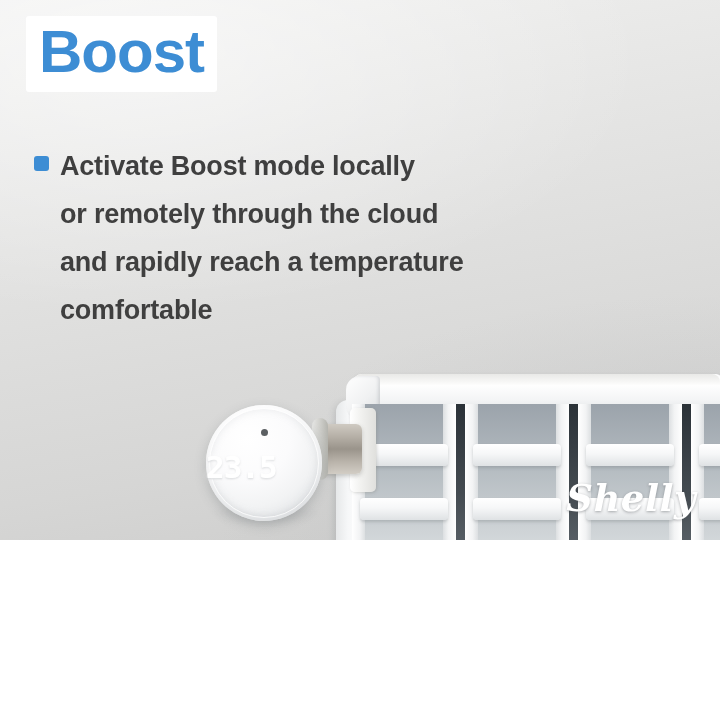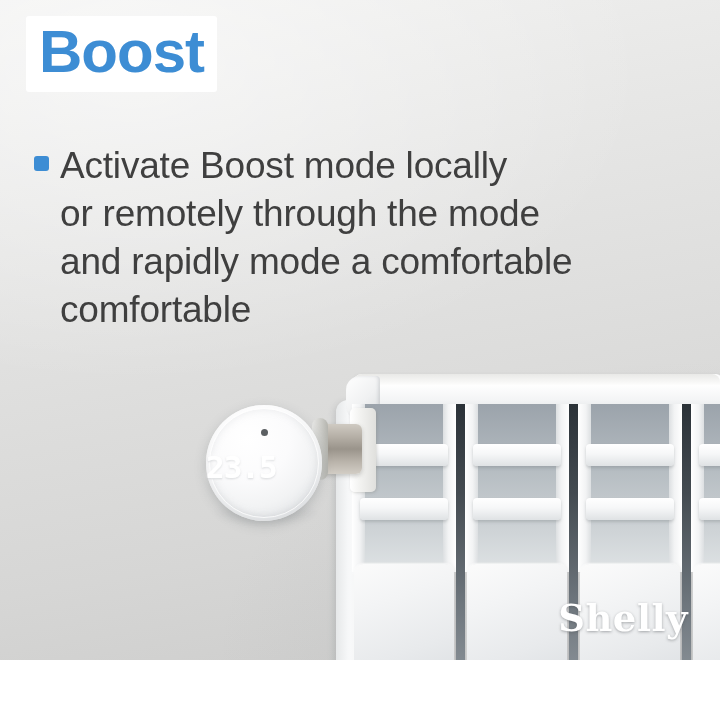--- a/index.html
+++ b/index.html
@@ -7,21 +7,21 @@
     padding: 0;
     background: #ffffff;
   }
   body {
     font-family: "Liberation Sans", sans-serif;
   }
 
   .canvas {
     position: relative;
     width: 720px;
-    height: 660px;
+    height: 540px;
     overflow: hidden;
     background: linear-gradient(170deg,
         #f1f1f0 0%,
         #eaeae9 18%,
         #e3e3e2 38%,
         #dcdcdb 58%,
         #d6d6d5 76%,
         #cfcfce 92%,
         #c9c9c8 100%);
   }
@@ -78,24 +78,24 @@
   .bullet-dot {
     width: 15px;
     height: 15px;
     background: #3d8dd4;
     border-radius: 3px;
     margin-top: 14px;
     margin-right: 11px;
     flex: 0 0 auto;
   }
   .bullet-text {
-    font-size: 37px;
+    font-size: 27px;
     line-height: 48px;
     color: #3f3f3f;
-    font-weight: 400;
+    font-weight: 700;
     letter-spacing: -0.2px;
     max-width: 600px;
   }
   .bullet-text .ln { display: block; white-space: nowrap; }
 
   
   .radiator {
     position: absolute;
     left: 352px;
     top: 374px;
@@ -300,23 +300,24 @@
     width: 108px;
     height: 26px;
     border-radius: 50%;
     background: radial-gradient(ellipse at center, rgba(120,125,130,0.26) 0%, rgba(120,125,130,0) 70%);
     filter: blur(2px);
   }
 
   
   .shelly-logo {
     position: absolute;
-    right: 32px;
+    right: 24px;
     bottom: 20px;
     font-family: "DejaVu Serif", serif;
+    font-style: italic;
     font-weight: 700;
     font-size: 37px;
     color: #ffffff;
     letter-spacing: 0.5px;
     text-shadow: 0 1px 3px rgba(70,75,80,0.45);
   }
 </style>
 </head>
 <body>
 
@@ -327,22 +328,22 @@
   <div class="headline">
     <span class="headline-hl">
       <span class="word-blue">Boost</span>
     </span>
   </div>
 
   <div class="bullet-block">
     <span class="bullet-dot"></span>
     <div class="bullet-text">
       <span class="ln">Activate Boost mode locally</span>
-      <span class="ln">or remotely through the mode</span>
-      <span class="ln">and rapidly mode a comfortable</span>
+      <span class="ln">or remotely through the cloud</span>
+      <span class="ln">and rapidly reach a temperature</span>
       <span class="ln">comfortable</span>
     </div>
   </div>
 
   <div class="radiator">
     <div class="rad-left-edge"></div>
 
     <div class="rad-rail">
       <div class="rad-rail-top"></div>
     </div>

